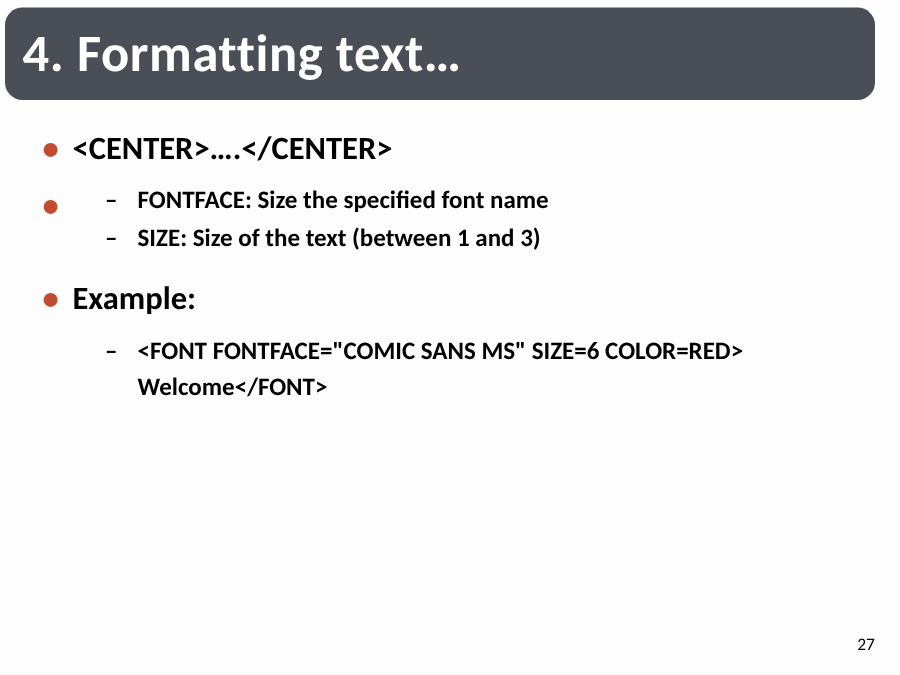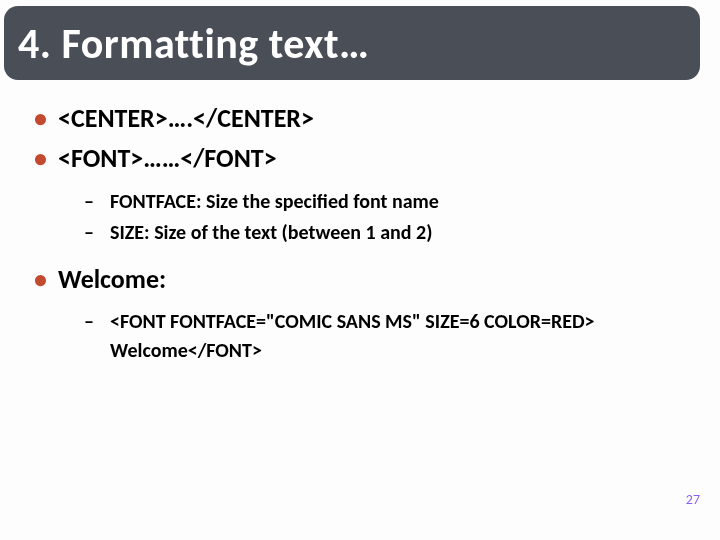--- a/index.html
+++ b/index.html
@@ -71,46 +71,45 @@
   ul.l2 > li::before {
     content: "–";
     position: absolute;
     left: 26px;
     top: 0;
     color: #000;
     font-size: 20px;
   }
   .page-number {
     position: absolute;
-    bottom: 32px;
+    bottom: 16px;
     right: 20px;
     font-size: 14px;
-    color: #8b5cf6;
+    color: #000000;
     font-weight: 400;
   }
 </style>
 </head>
 <body>
 
 <div class="title-bar">
   <h1>4. Formatting text…</h1>
 </div>
 
 <div class="content">
   <ul class="l1">
     <li>&lt;CENTER&gt;….&lt;/CENTER&gt;</li>
     <li>
-      <span>&lt;FONT&gt;……&lt;/FONT&gt;</span>
       <ul class="l2">
         <li>FONTFACE: Size the specified font name</li>
-        <li>SIZE: Size of the text (between 1 and 2)</li>
+        <li>SIZE: Size of the text (between 1 and 3)</li>
       </ul>
     </li>
     <li>
-      <span>Welcome:</span>
+      <span>Example:</span>
       <ul class="l2">
         <li>&lt;FONT FONTFACE="COMIC SANS MS" SIZE=6 COLOR=RED&gt; Welcome&lt;/FONT&gt;</li>
       </ul>
     </li>
   </ul>
 </div>
 
 <div class="page-number">27</div>
 
 </body></html>

